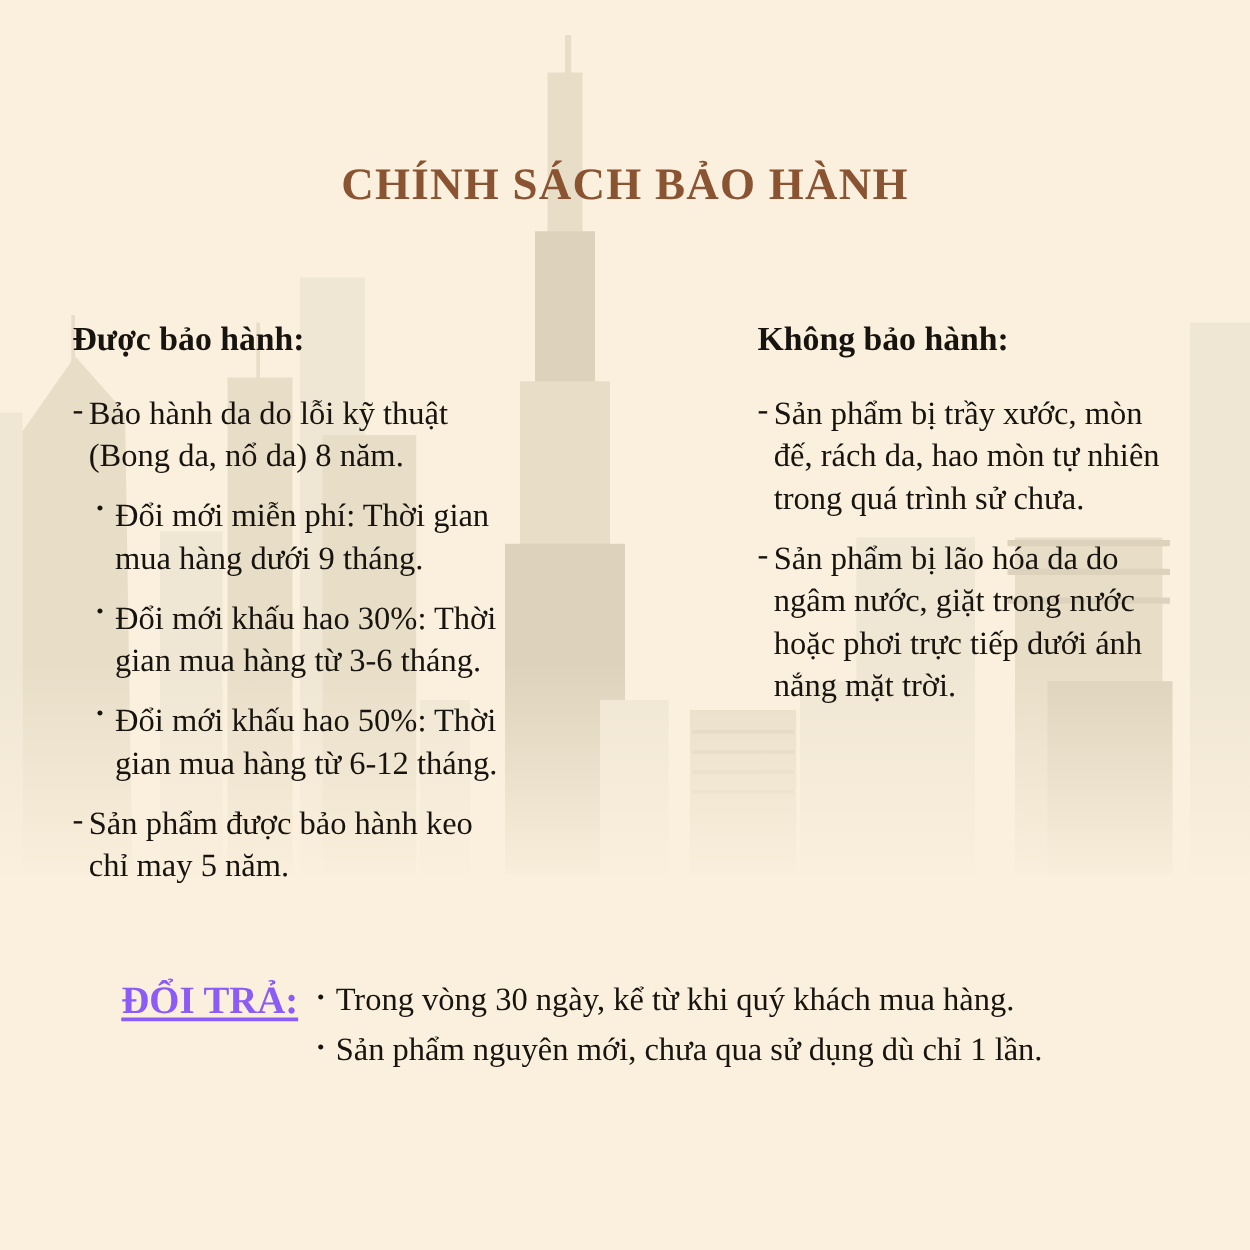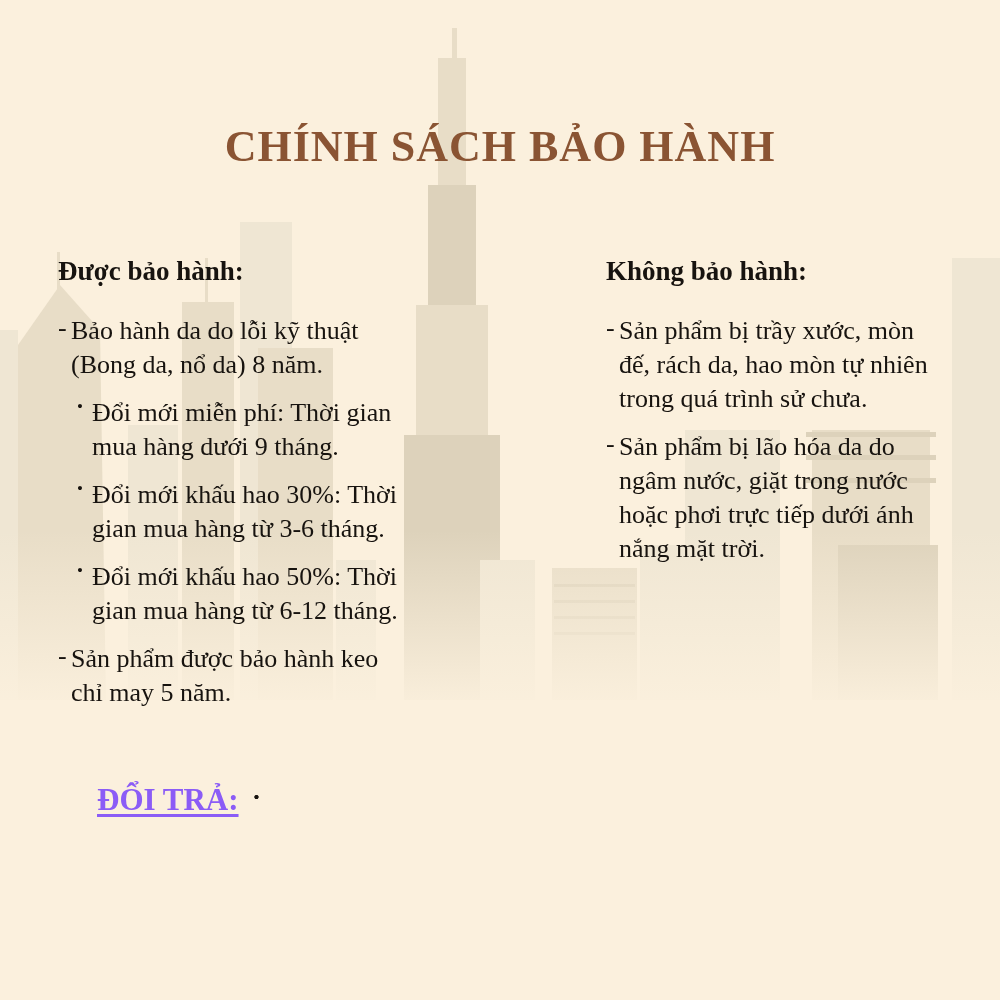--- a/index.html
+++ b/index.html
@@ -15,21 +15,21 @@
   .skyline{position:absolute;left:0;top:0;z-index:0;}
   .fade{
     position:absolute;left:0;top:530px;width:1000px;height:200px;z-index:1;
     background:linear-gradient(rgba(251,240,221,0),#fbf0dd 92%);
   }
   .content{position:relative;z-index:2;}
   
   .title{
     position:absolute;left:0;top:122px;width:1000px;
     margin:0;text-align:center;
-    font-size:44px;line-height:50px;font-weight:700;
+    font-size:36px;line-height:50px;font-weight:700;
     letter-spacing:1px;color:#8a5433;
   }
   
   .col{position:absolute;top:254px;}
   .col-left{left:58px;width:380px;}
   .col-right{left:606px;width:362px;}
   .col h2{
     margin:0 0 26px 0;
     font-size:27px;line-height:34px;font-weight:700;
     text-decoration-thickness:2.5px;
@@ -157,21 +157,23 @@
 hoặc phơi trực tiếp dưới ánh
 nắng mặt trời.</span>
       </div>
     </section>
 
     <section class="returns">
       <h2>ĐỔI TRẢ:</h2>
       <div class="ritems">
         <div class="ritem">
           <span class="bullet">•</span>
+          <span>Trong vòng 30 ngày, kể từ khi quý khách mua hàng.</span>
         </div>
         <div class="ritem">
           <span class="bullet">•</span>
+          <span>Sản phẩm nguyên mới, chưa qua sử dụng dù chỉ 1 lần.</span>
         </div>
       </div>
     </section>
 
   </div>
 </div>
 
 </body></html>

